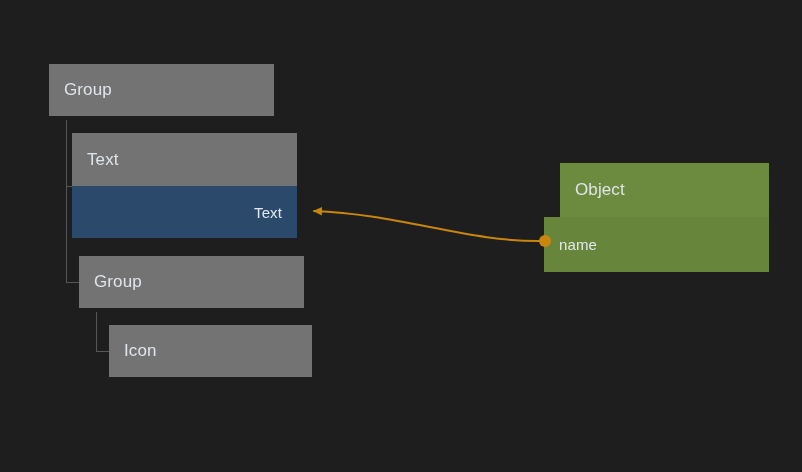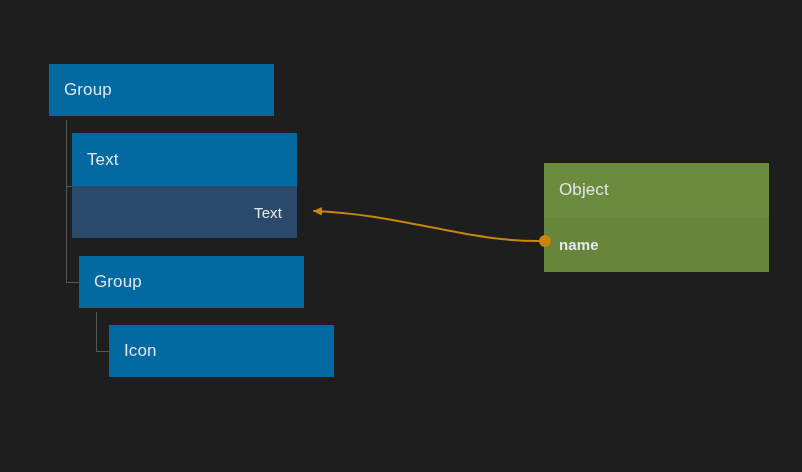--- a/index.html
+++ b/index.html
@@ -44,21 +44,21 @@
   }
   .node-row {
     box-sizing: border-box;
     display: flex;
     align-items: center;
     color: #e3e8ec;
   }
 
   
   .node.blue .node-header {
-    background: #0369a1;
+    background: #737373;
   }
   .node.blue .node-row {
     background: #2b4a6b;
   }
   
   .node.green .node-header {
     background: #6c8b3e;
   }
   .node.green .node-row {
     background: #68853c;
@@ -113,31 +113,31 @@
       <span class="row-text">Text</span>
     </div>
   </div>
 
   <div class="node blue" style="left:79px; top:256px; width:225px; height:52px;">
     <div class="node-header align-left" style="height:52px;">
       <span class="title-text">Group</span>
     </div>
   </div>
 
-  <div class="node blue" style="left:109px; top:325px; width:225px; height:52px;">
+  <div class="node blue" style="left:109px; top:325px; width:203px; height:52px;">
     <div class="node-header align-left" style="height:52px;">
       <span class="title-text">Icon</span>
     </div>
   </div>
 
   <div class="node green" style="left:544px; top:163px; width:225px; height:109px;">
-    <div class="node-header align-left" style="height:54px;">
+    <div class="node-header align-left" style="height:54px;margin-left:16px;">
       <span class="title-text">Object</span>
     </div>
-    <div class="node-row align-left" style="height:55px;font-weight:bold;">
+    <div class="node-row align-left" style="height:55px;">
       <span class="row-text">name</span>
     </div>
   </div>
 
   <svg id="links" viewBox="0 0 802 472" xmlns="http://www.w3.org/2000/svg">
     <defs>
       <marker id="arrowhead" markerWidth="9" markerHeight="9" refX="8" refY="4.5" orient="auto" markerUnits="userSpaceOnUse">
         <path d="M 9 4.5 L 0 0.2 L 0 8.8 Z" fill="#c8860d"></path>
       </marker>
     </defs>

